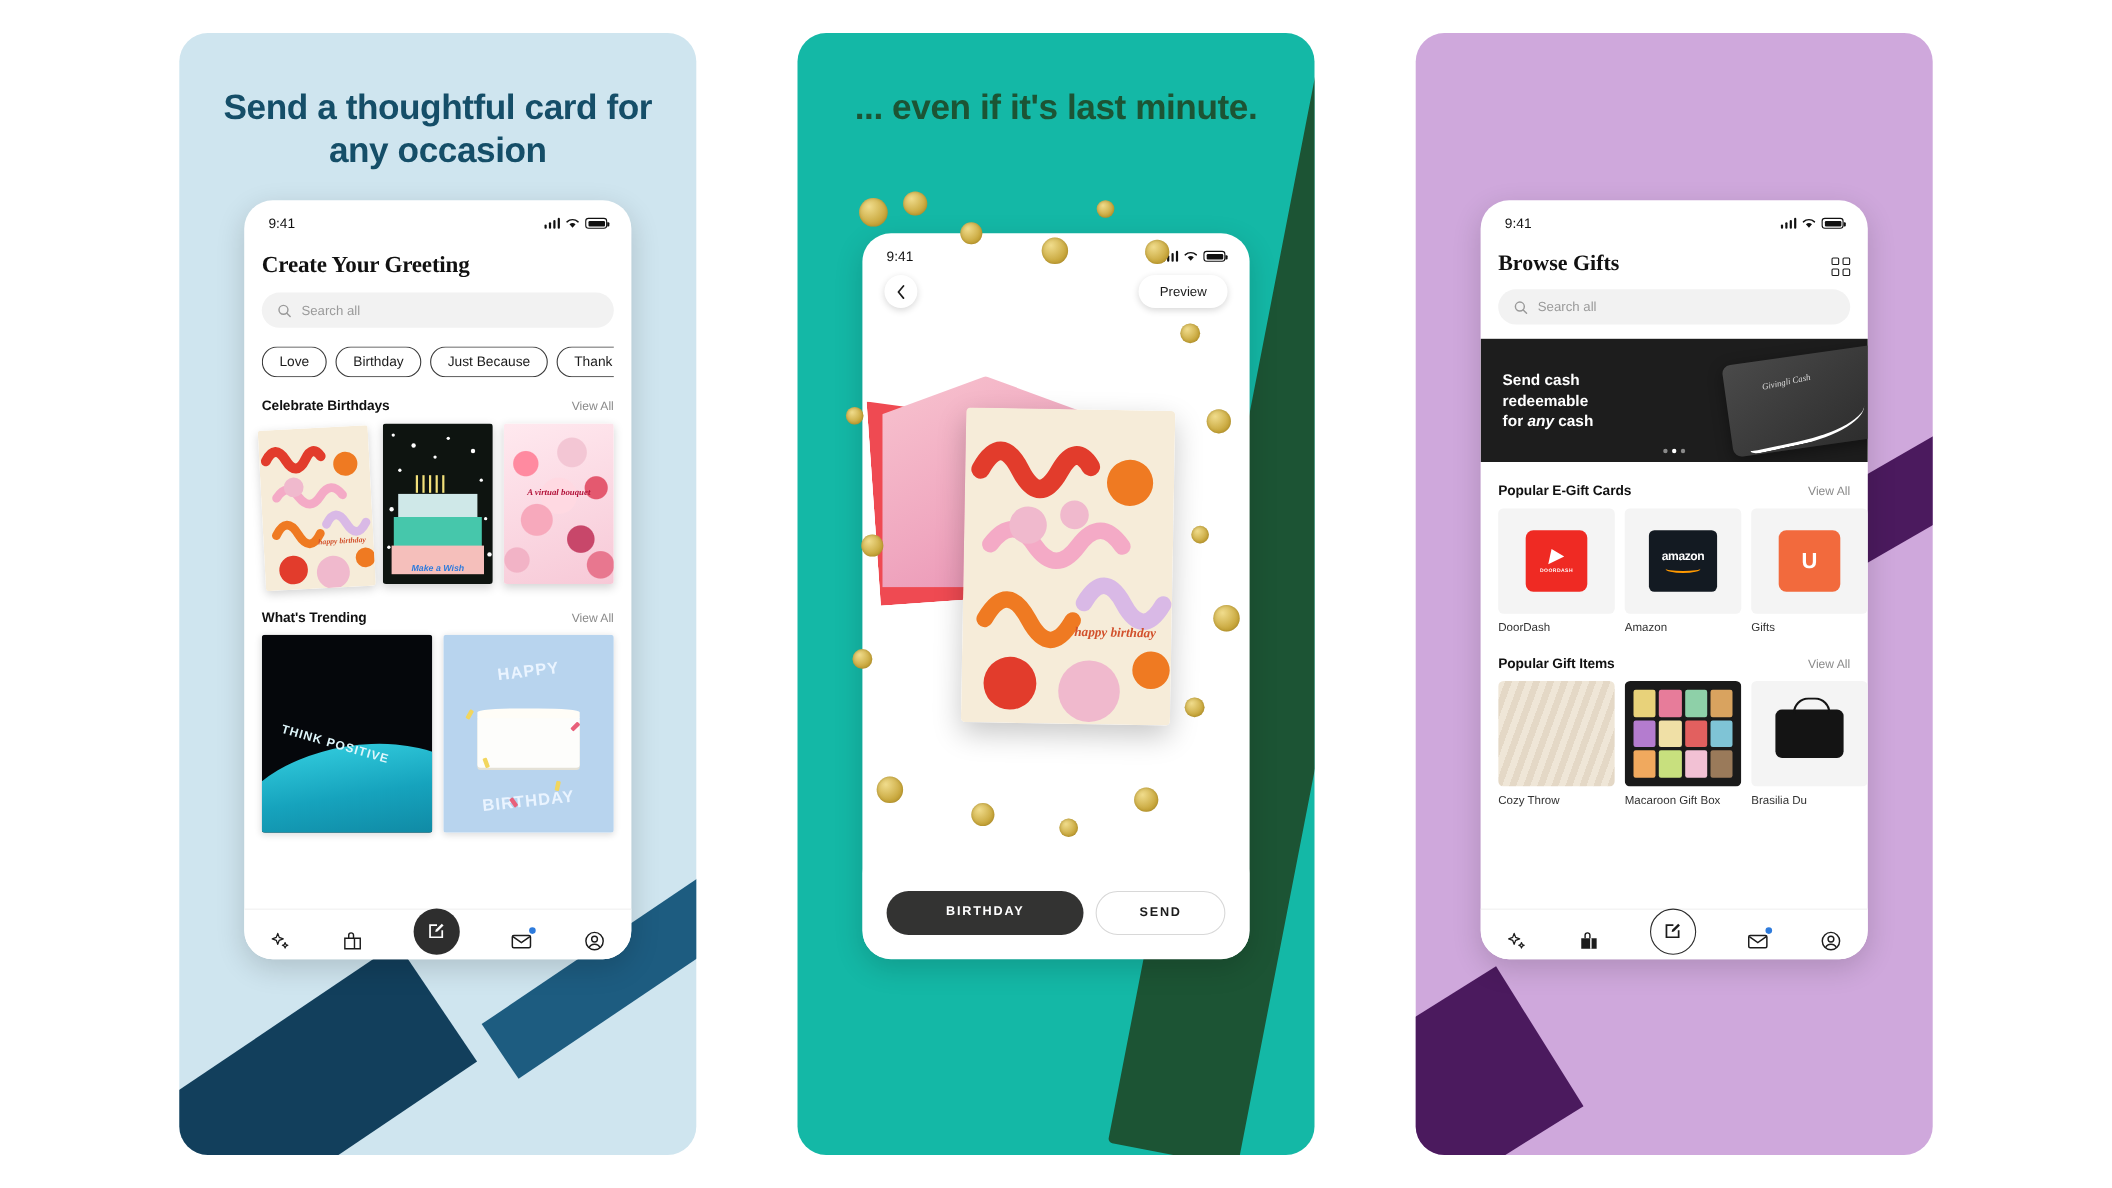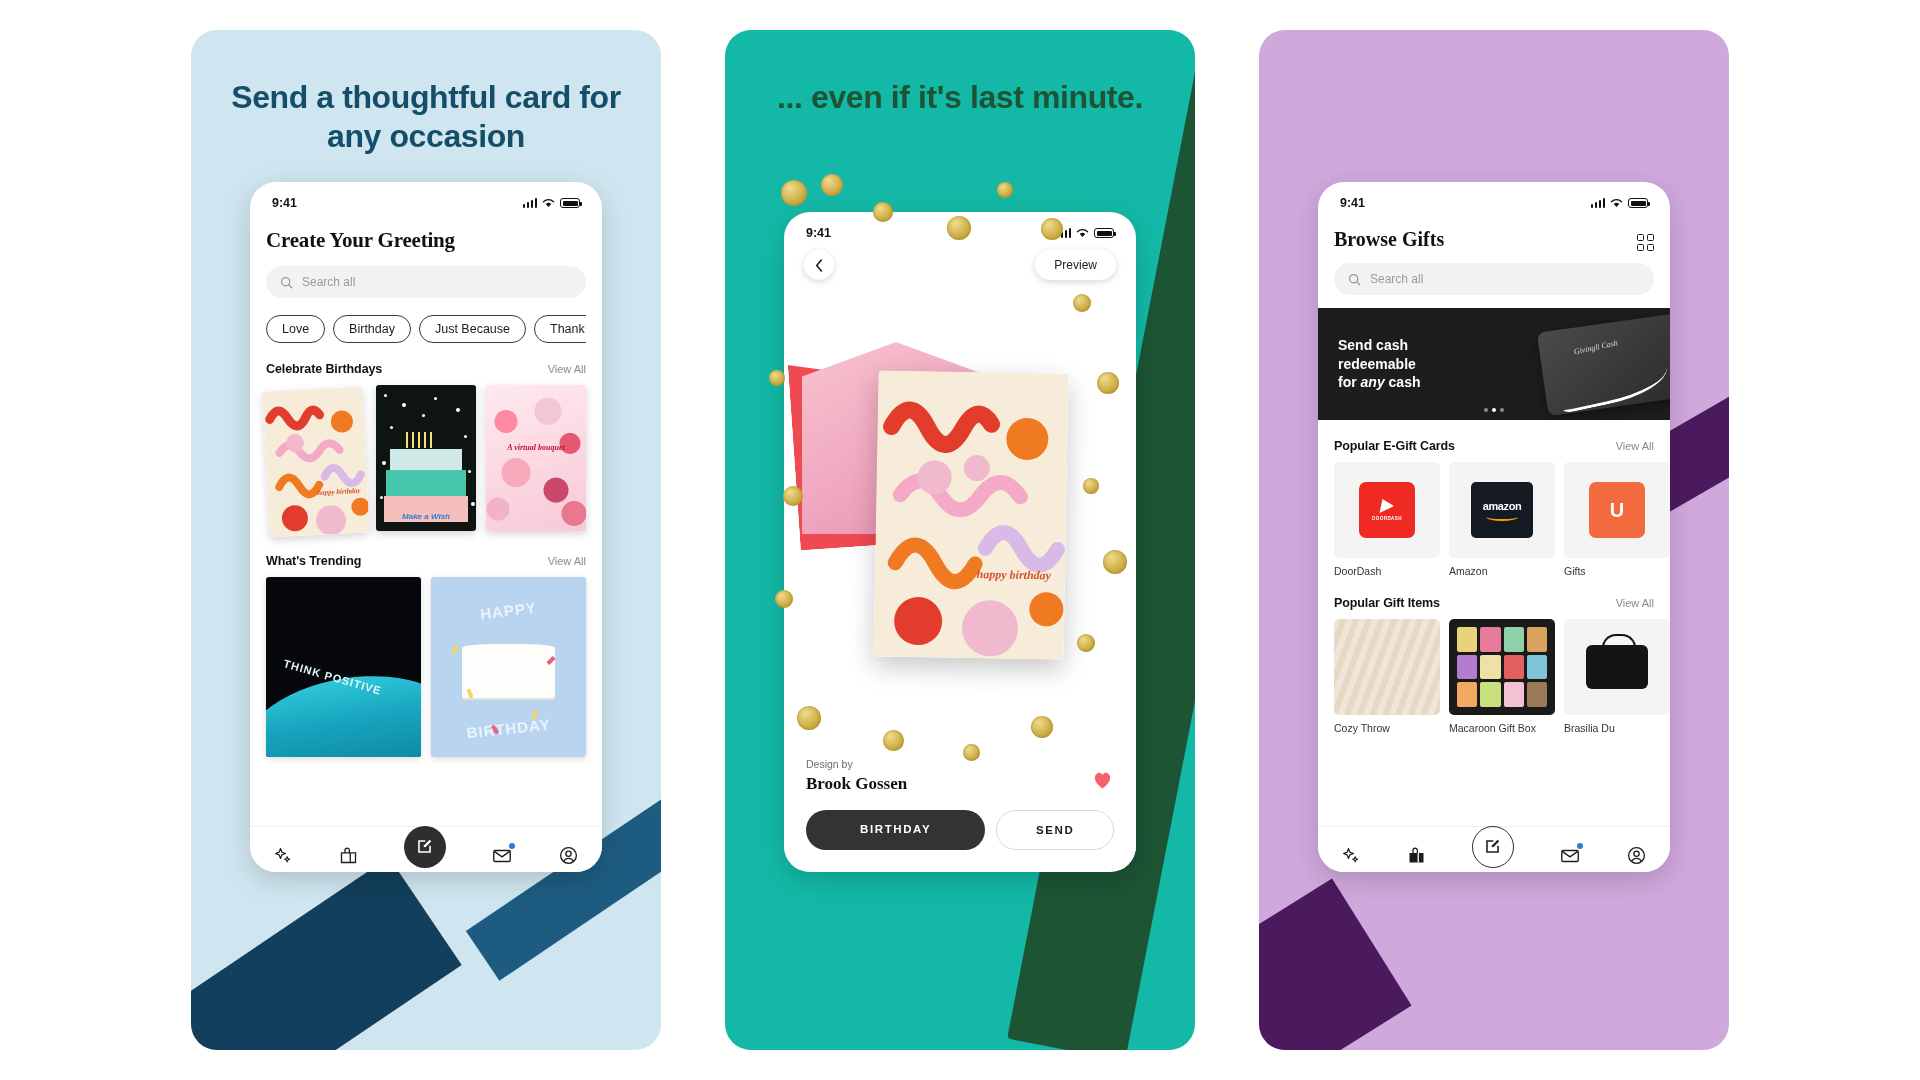--- a/index.html
+++ b/index.html
@@ -1,21 +1,21 @@
 <!DOCTYPE html>
 <html><head>
 <meta charset="utf-8">
 <style>
   * { box-sizing: border-box; margin:0; padding:0; }
   body {
     width:1920px; height:1080px; background:#ffffff;
     font-family:"Liberation Sans", sans-serif; overflow:hidden;
   }
   .stage { position:relative; width:1920px; height:1080px; display:flex;
-           align-items:center; justify-content:center; gap:64px; }
+           align-items:center; justify-content:center; gap:92px; }
 
   
   .panel { position:relative; width:470px; height:1020px; border-radius:26px;
            overflow:hidden; flex:0 0 auto; }
   .panel.p1 { background:#cfe5ef; }
   .panel.p2 { background:#14b8a6; }
   .panel.p3 { background:#cfa8dc; }
 
   .headline { position:relative; z-index:4; text-align:center;
               padding:48px 30px 0; font-weight:700; font-size:32px;
@@ -39,21 +39,21 @@
 
   
   .phone { position:absolute; z-index:5; left:50%; transform:translateX(-50%);
            width:352px; background:#fff; border-radius:26px; overflow:hidden;
            box-shadow:0 8px 26px rgba(0,0,0,.16); }
   .p1 .phone { top:152px; height:690px; }
   .p2 .phone { top:182px; height:660px; }
   .p3 .phone { top:152px; height:690px; }
 
   .statusbar { display:flex; justify-content:space-between;
-               padding:14px 22px 4px; font-size:12.5px; font-weight:700; color:#111; }
+               padding:14px 22px 4px; font-size:12.5px; font-weight:400; color:#111; }
   .sb-icons { display:flex; align-items:center; gap:5px; }
   .bars { display:flex; align-items:flex-end; gap:1.5px; height:10px; }
   .bars i { display:block; width:2.5px; background:#111; border-radius:1px; }
   .bars i:nth-child(1){height:4px} .bars i:nth-child(2){height:6px}
   .bars i:nth-child(3){height:8px} .bars i:nth-child(4){height:10px}
   .wifi { width:13px; height:10px; }
   .batt { width:20px; height:10px; border:1.4px solid #111; border-radius:3px;
           position:relative; }
   .batt:before { content:''; position:absolute; inset:1.5px; background:#111;
                  border-radius:1px; }
@@ -487,31 +487,20 @@
               <circle cx="44" cy="250" r="24" fill="#e23c2c"></circle>
               <circle cx="116" cy="256" r="28" fill="#f0b9cd"></circle>
               <circle cx="172" cy="236" r="17" fill="#ef7a22"></circle>
               <circle cx="100" cy="96" r="13" fill="#f0b9cd"></circle>
             </svg>
             <span style="position:absolute;right:14px;bottom:76px;font-family:'Liberation Serif',serif;font-style:italic;font-size:12px;color:#d2512c;font-weight:700">happy birthday</span>
           </div>
         </div>
 
         <div class="footer2">
-          <div class="dsg-row">
-            <div>
-              <div class="dsg-sub">Design by</div>
-              <div class="dsg-name">Brook Gossen</div>
-            </div>
-            <span>
-              <svg width="23" height="21" viewBox="0 0 24 22">
-                  <path d="M12 20.5 C2 13.5 2.5 6 7.2 4.2 C9.8 3.2 11.4 5 12 6.3 C12.6 5 14.2 3.2 16.8 4.2 C21.5 6 22 13.5 12 20.5 Z" fill="#f8606e"></path>
-                </svg>
-            </span>
-          </div>
           <div class="btn-row">
             <div class="btn-dark">BIRTHDAY</div>
             <div class="btn-ghost">SEND</div>
           </div>
         </div>
       </div>
     </div>
   </div>
 
   <div class="panel p3">

